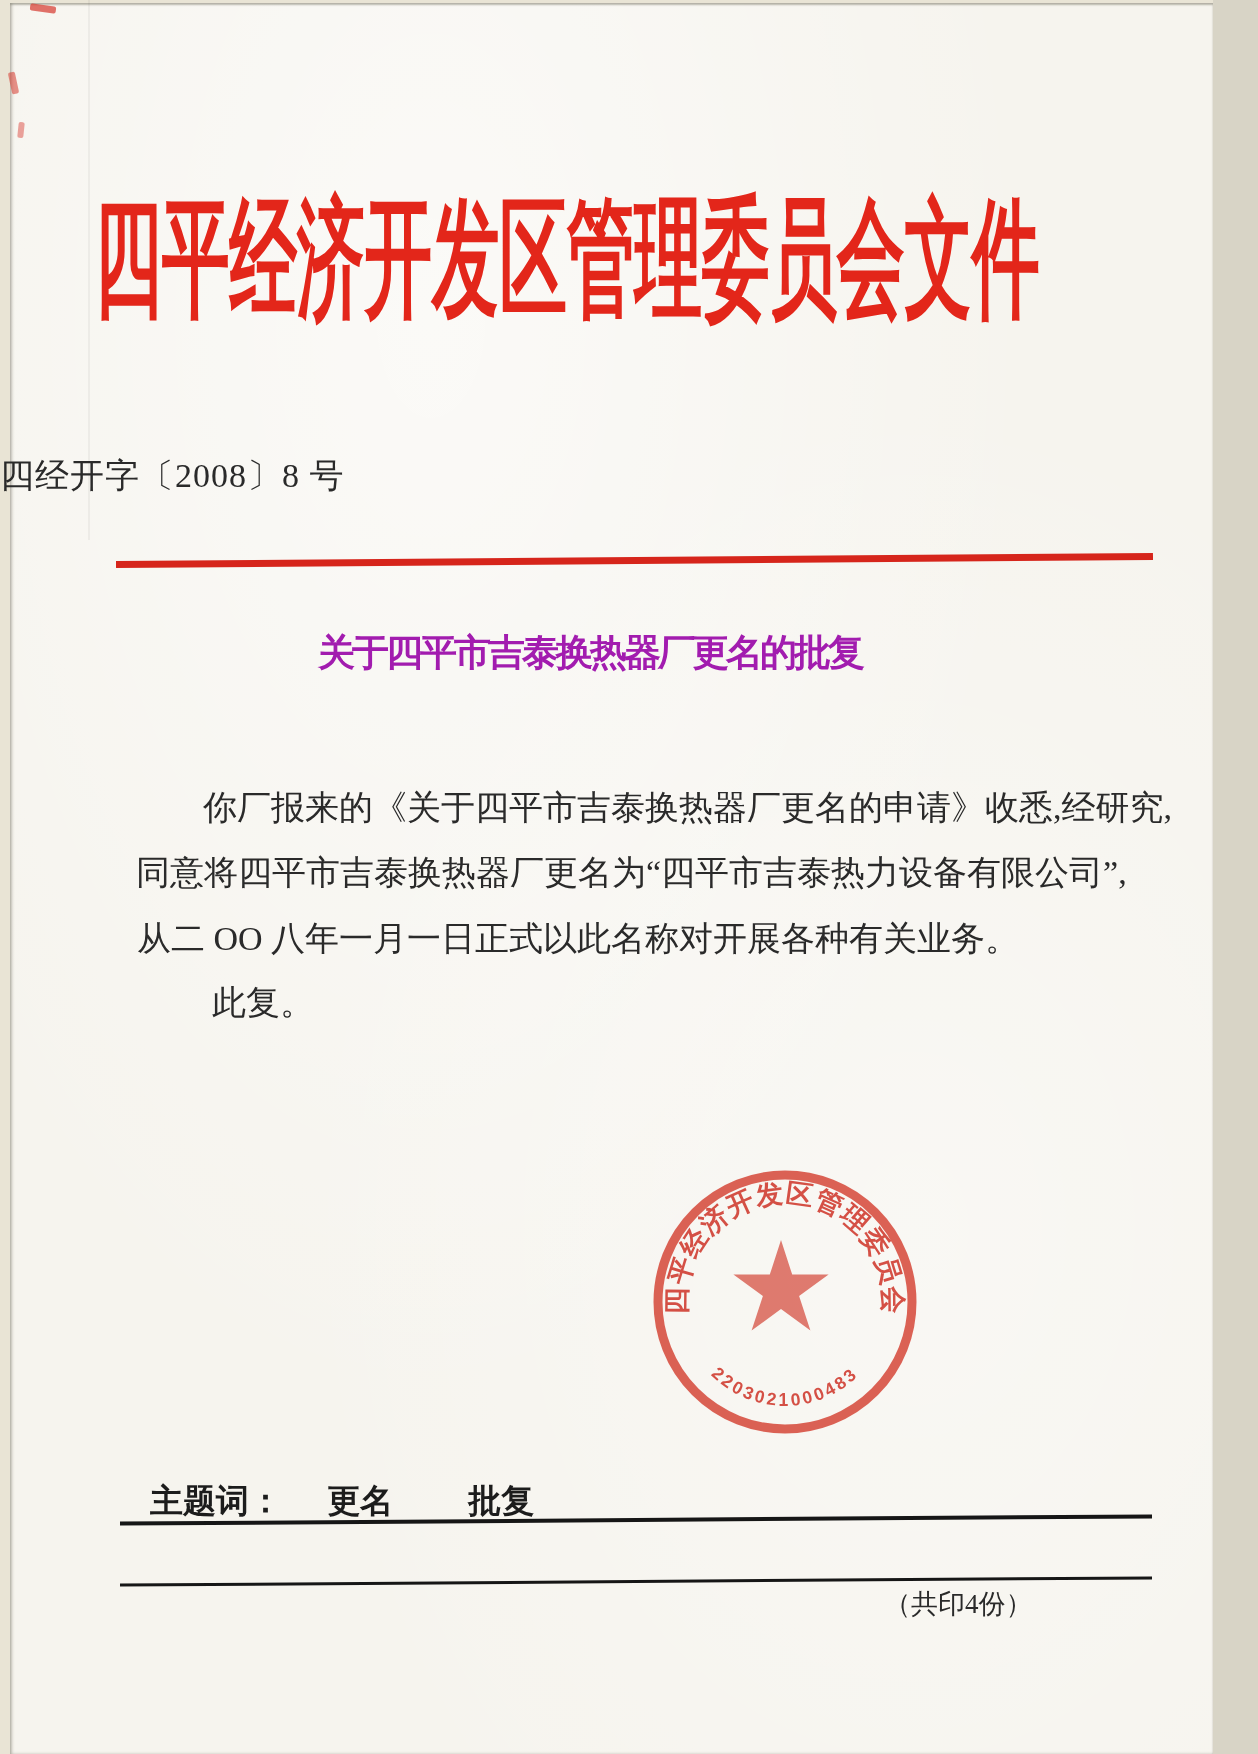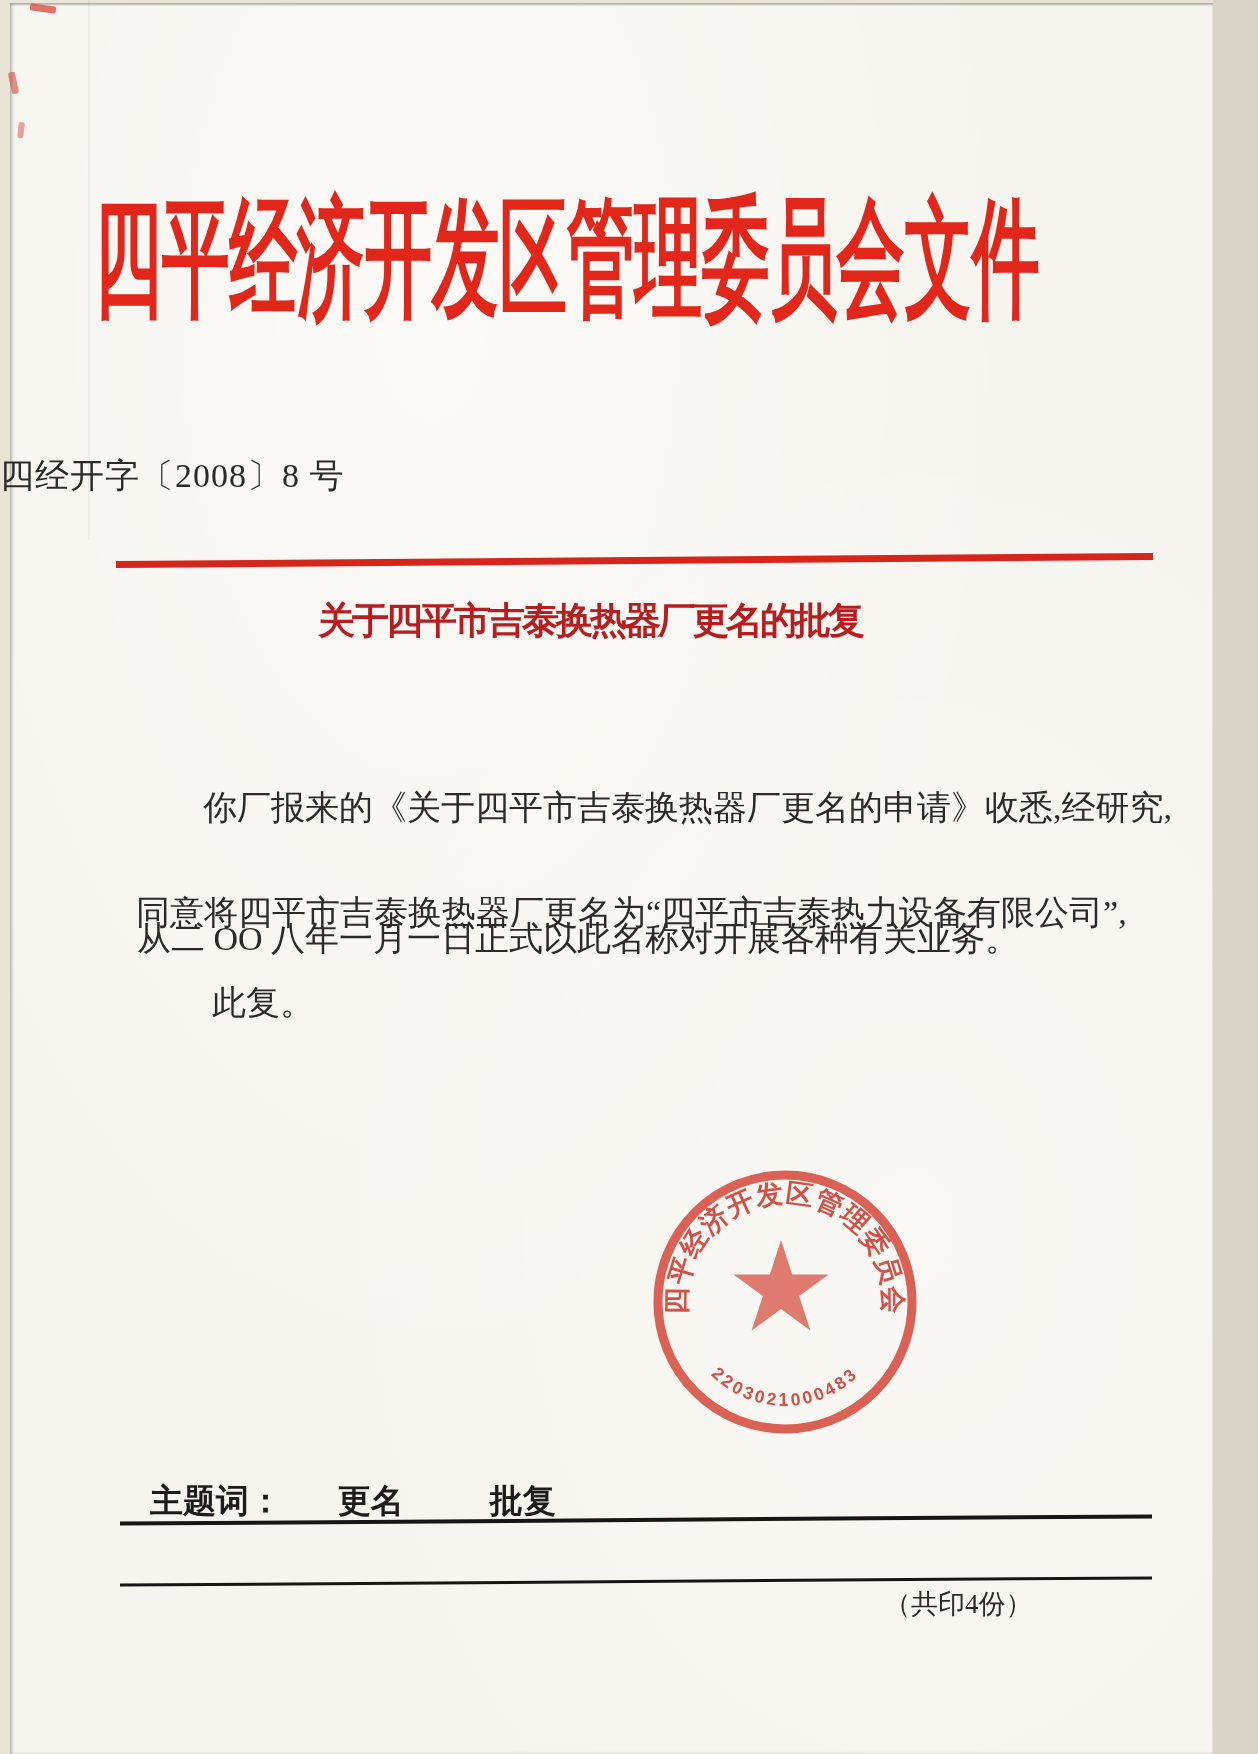--- a/index.html
+++ b/index.html
@@ -28,37 +28,37 @@
   .hdr-svg{position:absolute;left:0;top:185px;width:1258px;height:150px;}
   .doc-number{
     position:absolute;left:0;top:453px;width:1258px;
     font-size:34px;color:#2a2a2a;letter-spacing:1px;
   }
   .red-rule{
     position:absolute;left:116px;top:557px;width:1037px;height:7px;
     background:#d6251b;transform:rotate(-0.45deg);
   }
   .doc-title{
-    position:absolute;left:0;top:596px;width:1180px;text-align:center;
+    position:absolute;left:0;top:628px;width:1180px;text-align:center;
     font-family:"Liberation Sans","DejaVu Sans",sans-serif;
-    font-weight:bold;font-size:37px;letter-spacing:-3px;color:#b91c1c;
+    font-weight:bold;font-size:37px;letter-spacing:-3px;color:#a21caf;
   }
   .bodyline{position:absolute;font-size:34px;color:#2a2a2a;line-height:1.1;white-space:nowrap;}
   .salutation{left:135px;top:722px;}
   .p1{left:203px;top:789px;}
-  .p2{left:136px;top:854px;margin-top:40px;}
+  .p2{left:136px;top:854px;}
   .p3{left:137px;top:920px;}
   .closing{left:212px;top:984px;}
 
   .date-line{position:absolute;left:600px;top:1298px;font-size:37px;color:#262626;letter-spacing:1px;white-space:nowrap;}
   .seal-svg{position:absolute;left:645px;top:1156px;width:280px;height:296px;mix-blend-mode:multiply;opacity:.93;}
 
   .subject-row{
     position:absolute;left:150px;top:1479px;
-    font-family:Liberation Mono, monospace;
+    font-family:Liberation Sans, sans-serif;
     font-weight:bold;font-size:33px;color:#1c1c1c;white-space:nowrap;
   }
   .subject-row .t1{margin-left:36px;}
   .subject-row .t2{margin-left:66px;}
   .black-rule{position:absolute;left:120px;width:1032px;background:#161616;transform:rotate(-0.4deg);}
   .rule1{top:1518px;height:4px;}
   .rule2{top:1580px;height:3px;}
   .office{position:absolute;left:148px;top:1531px;font-size:32px;color:#222;white-space:nowrap;}
   .print-date{position:absolute;left:765px;top:1531px;font-size:32px;color:#222;white-space:nowrap;}
   .copies{position:absolute;left:884px;top:1586px;font-size:27px;color:#2a2a2a;white-space:nowrap;}

